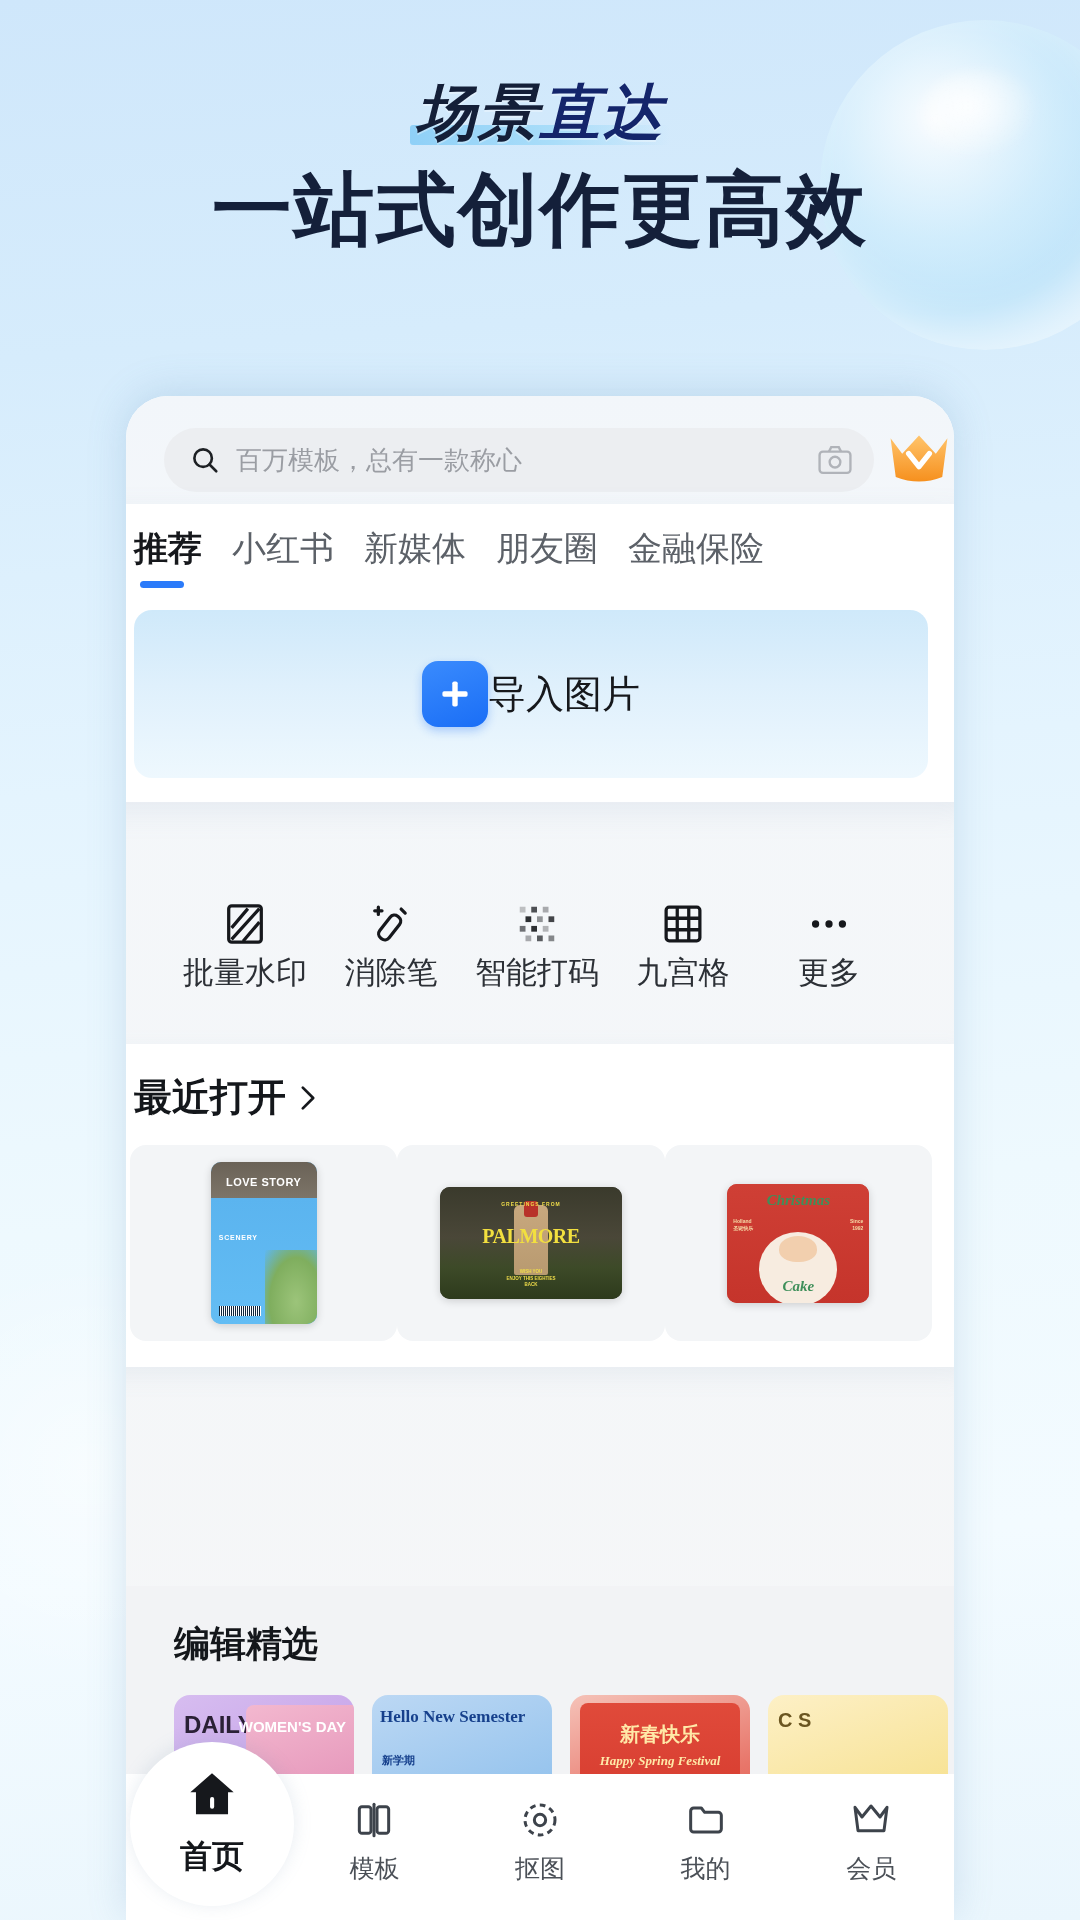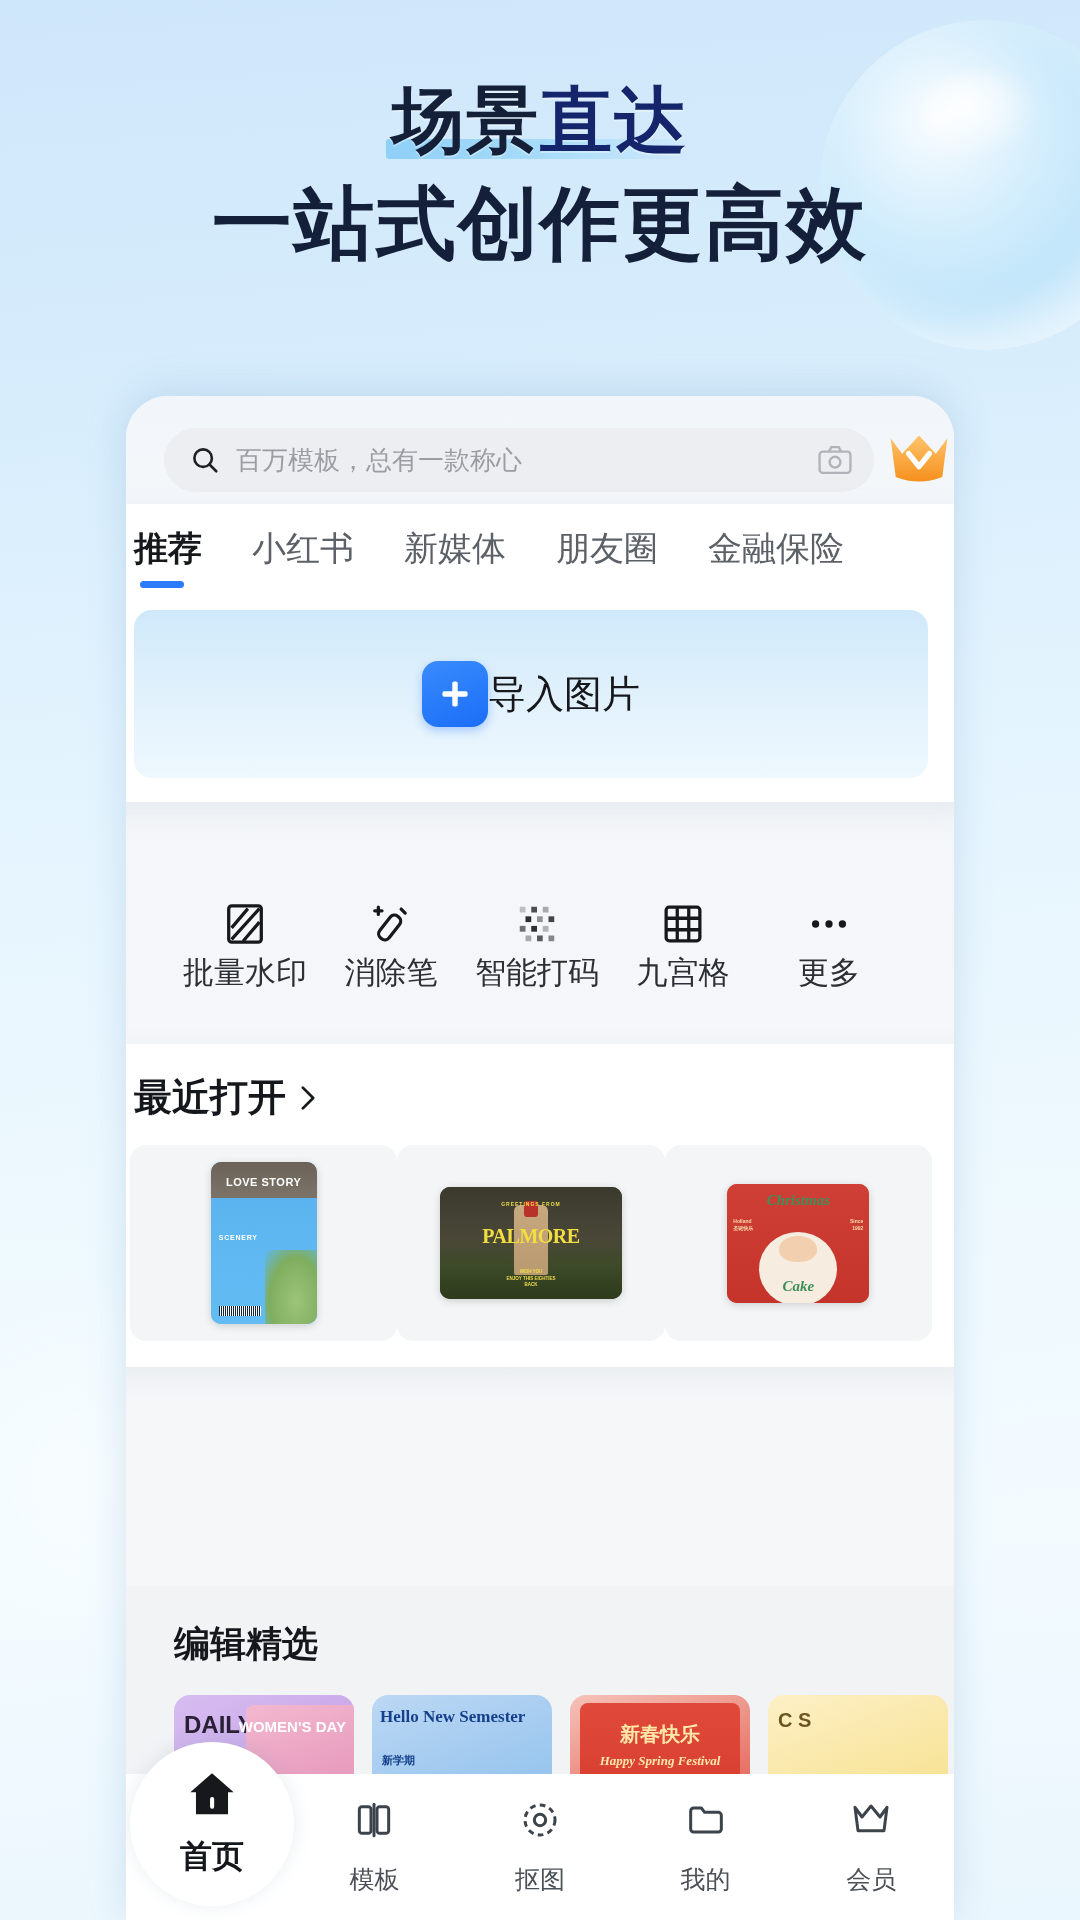--- a/index.html
+++ b/index.html
@@ -39,22 +39,23 @@
   }
   .headline-line {
     font-weight:bold;
     color:#17223b;
     letter-spacing:2px;
     line-height:1.18;
     position:relative;
     display:block;
   }
   .headline-line1 {
-    font-size:72px;
+    font-size:60px;
     text-shadow:0 2px 0 rgba(255,255,255,.35);
+    font-style:italic;
   }
   .hl-word { position:relative; display:inline-block; }
   .hl-word .hl-underline {
     position:absolute; left:-6px; right:-6px; bottom:4px; height:20px;
     background:linear-gradient(90deg,#8fd0f7 0%, #a9ddf9 55%, rgba(190,230,250,0) 100%);
     border-radius:3px;
     z-index:-1;
   }
   .headline-line1 .dark { color:#141f38; }
   .headline-line1 .navy { color:#14256b; }
@@ -112,21 +113,21 @@
   .tabs-card {
     position:absolute; left:-48px; right:-26px; top:108px;
     background:#fff;
     border-radius:26px;
     box-shadow:0 10px 30px rgba(120,150,180,.12);
     padding:22px 0 24px 0;
   }
   .tabs {
     display:flex; align-items:flex-start;
     padding:0 50px 0 56px;
-    gap:50px;
+    gap:30px;
     white-space:nowrap;
   }
   .tab { position:relative; padding-bottom:16px; }
   .tab-label { font-size:34px; color:#5c6168; }
   .tab.active .tab-label { color:#16181c; font-weight:bold; }
   .tab .tab-underline {
     position:absolute; left:6px; bottom:0; width:44px; height:7px;
     border-radius:4px; background:#2b7bfa; display:none;
   }
   .tab.active .tab-underline { display:block; }
@@ -207,21 +208,21 @@
   .nav {
     position:absolute; left:0; right:0; bottom:0; height:146px;
     background:#ffffff;
     display:flex; align-items:flex-start;
     padding-top:22px;
     z-index:3;
   }
   .nav-item { flex:1; text-align:center; }
   .nav-ico { height:48px; display:flex; align-items:center; justify-content:center; }
   .nav-ico svg { width:40px; height:40px; }
-  .nav-label { font-size:25px; color:#4b5057; margin-top:19px; }
+  .nav-label { font-size:25px; color:#4b5057; margin-top:8px; }
 
   
   .home-bubble {
     position:absolute; left:4px; bottom:14px;
     width:164px; height:164px; border-radius:50%;
     background:#ffffff;
     box-shadow:0 -2px 18px rgba(120,150,180,.18);
     display:flex; flex-direction:column; align-items:center; justify-content:center;
     z-index:9;
   }

